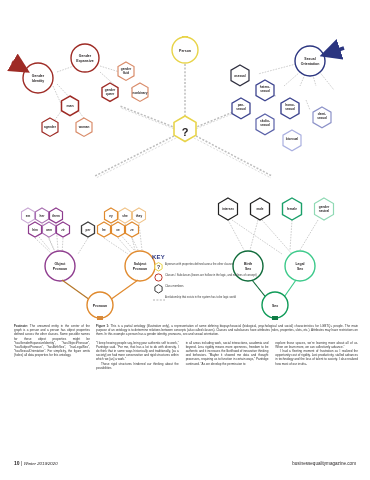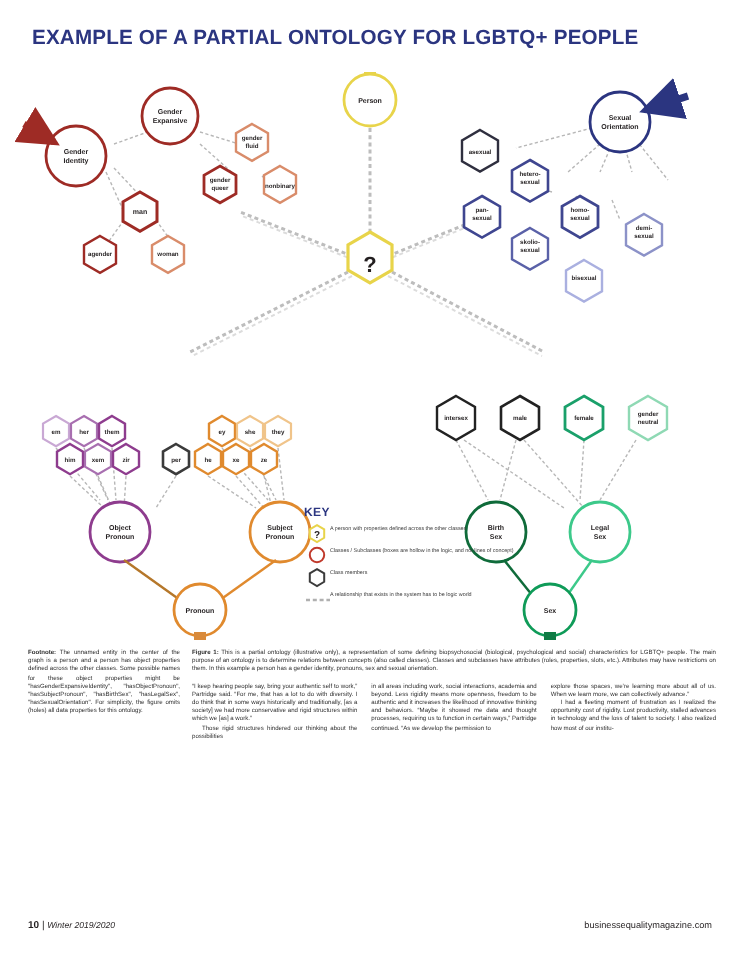--- a/index.html
+++ b/index.html
@@ -55,21 +55,20 @@
   .pg{font-size:5px;color:#231f20;}
   .pg b{font-weight:bold;}
   .pg i{font-style:italic;font-size:4.3px;}
   .site{font-size:4.6px;color:#231f20;}
 </style>
 </head>
 <body>
 
 <div class="page">
 
-  <div class="headline">EXAMPLE OF A PARTIAL ONTOLOGY FOR LGBTQ+ PEOPLE</div>
 
   <div class="diagram">
     <svg width="370" height="292" viewBox="0 0 370 292">
       <defs>
         <marker id="arrowRed" markerWidth="6" markerHeight="6" refX="5" refY="3" orient="auto">
           <path d="M0,0 L6,3 L0,6 z" fill="#9e2b25"></path>
         </marker>
         <marker id="arrowBlue" markerWidth="6" markerHeight="6" refX="5" refY="3" orient="auto">
           <path d="M0,0 L6,3 L0,6 z" fill="#2b3580"></path>
         </marker>

